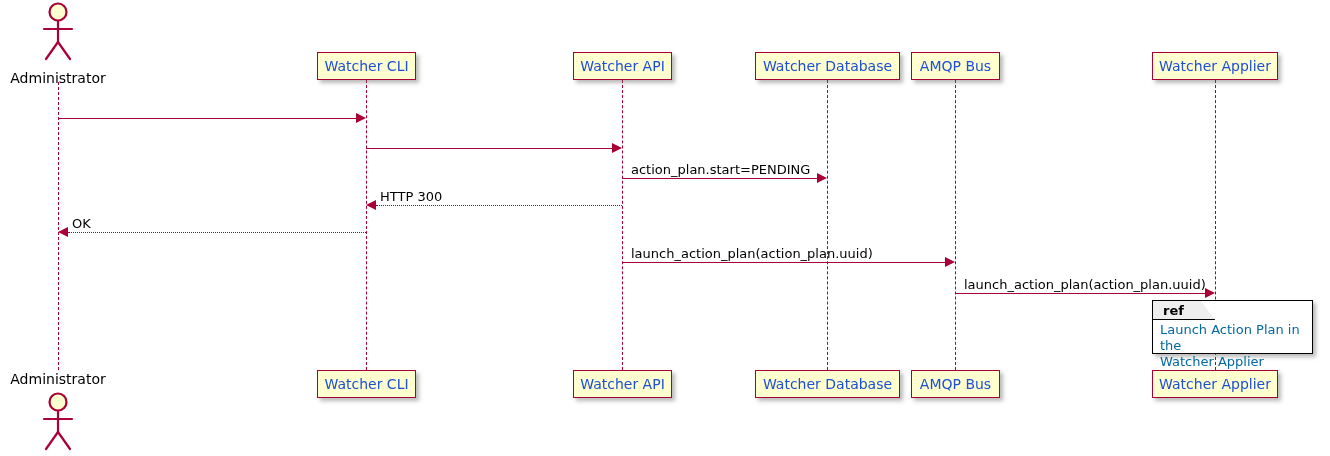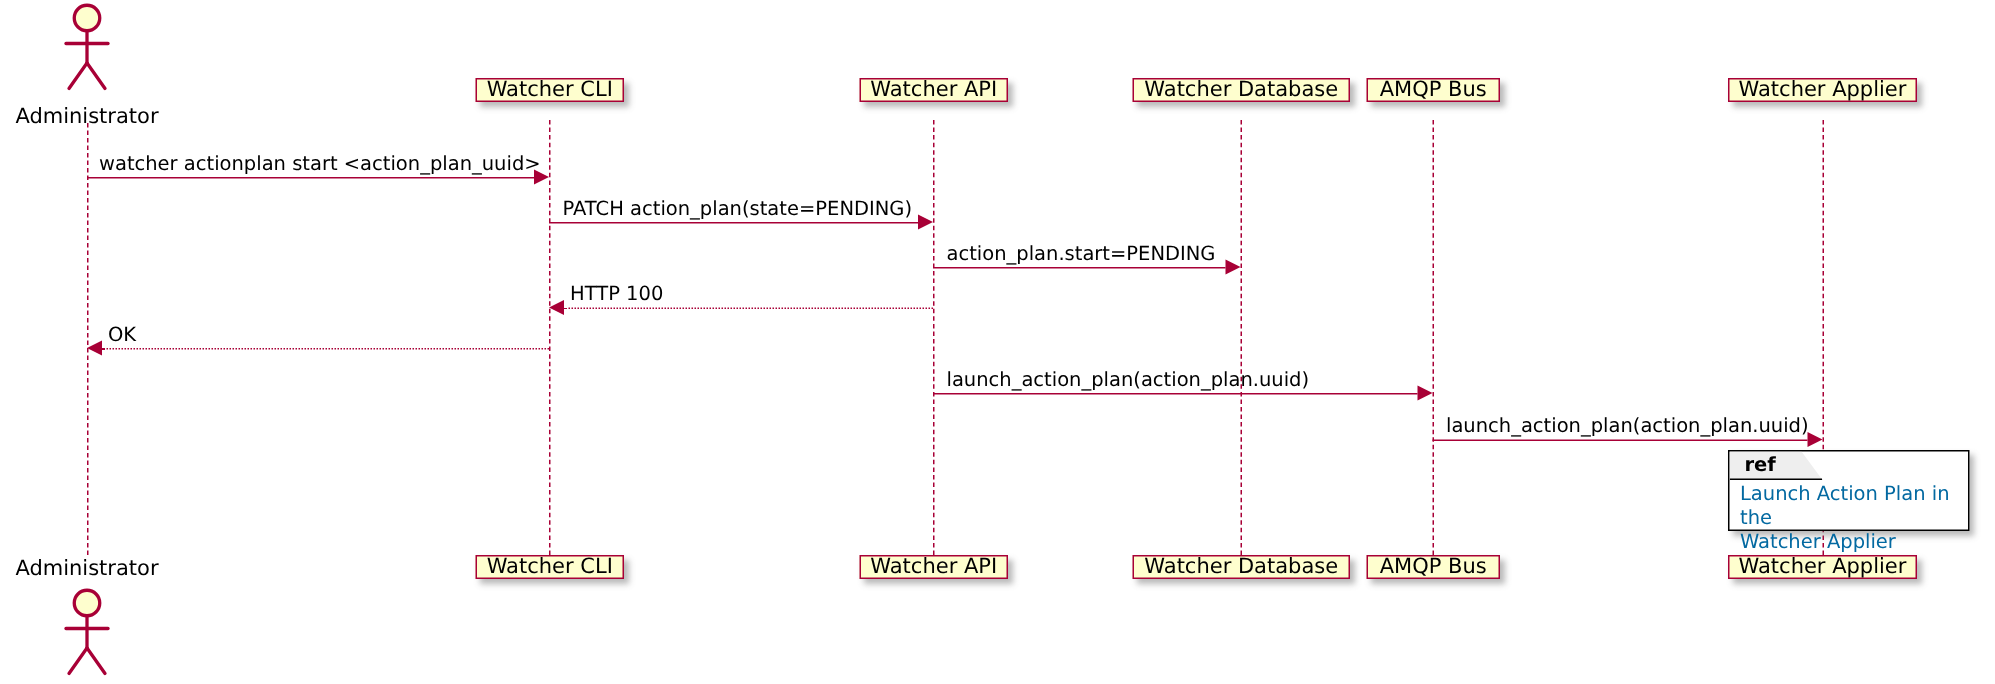--- a/index.html
+++ b/index.html
@@ -21,30 +21,30 @@
   .lifeline {
     position: absolute;
     width: 0;
     border-left: 1px dashed #A80036;
   }
   .participant {
     position: absolute;
     box-sizing: border-box;
     background: #FEFECE;
     border: 1.5px solid #A80036;
-    color: #000000;
+    color: #1d4ed8;
     font-size: 14px;
     line-height: 1;
     display: flex;
     align-items: center;
     justify-content: center;
     white-space: nowrap;
     box-shadow: 3px 3px 4px rgba(102, 102, 102, 0.45);
     padding: 0 9px;
-    height: 16px;
+    height: 28px;
   }
   .actor-label {
     position: absolute;
     font-size: 14px;
     color: #000000;
     white-space: nowrap;
     text-align: center;
   }
   .actor-fig {
     position: absolute;
@@ -159,33 +159,31 @@
   <div class="participant" style="left:1152px; top:52px; width:126px;">Watcher Applier</div>
 
   <div class="participant" style="left:317px; top:370px; width:99px;">Watcher CLI</div>
   <div class="participant" style="left:573px; top:370px; width:99px;">Watcher API</div>
   <div class="participant" style="left:755px; top:370px; width:145px;">Watcher Database</div>
   <div class="participant" style="left:911px; top:370px; width:89px;">AMQP Bus</div>
   <div class="participant" style="left:1152px; top:370px; width:126px;">Watcher Applier</div>
 
   <div class="msg-line" style="left:58px; top:118px; width:298px;"></div>
   <div class="arrowhead right" style="left:356px; top:113px;"></div>
-  <div class="msg-label" style="left:66px; top:103px;">watcher actionplan start &lt;action_plan_uuid&gt;</div>
 
   <div class="msg-line" style="left:366px; top:148px; width:246px;"></div>
   <div class="arrowhead right" style="left:612px; top:143px;"></div>
-  <div class="msg-label" style="left:375px; top:133px;">PATCH action_plan(state=PENDING)</div>
 
   <div class="msg-line" style="left:622px; top:178px; width:195px;"></div>
   <div class="arrowhead right" style="left:817px; top:173px;"></div>
   <div class="msg-label" style="left:631px; top:163px;">action_plan.start=PENDING</div>
 
   <div class="msg-line dotted" style="left:376px; top:205px; width:246px;"></div>
   <div class="arrowhead left" style="left:366px; top:200px;"></div>
-  <div class="msg-label" style="left:380px; top:190px;">HTTP 100</div>
+  <div class="msg-label" style="left:380px; top:190px;">HTTP 300</div>
 
   <div class="msg-line dotted" style="left:68px; top:232px; width:298px;"></div>
   <div class="arrowhead left" style="left:58px; top:227px;"></div>
   <div class="msg-label" style="left:72px; top:217px;">OK</div>
 
   <div class="msg-line" style="left:622px; top:262px; width:323px;"></div>
   <div class="arrowhead right" style="left:945px; top:257px;"></div>
   <div class="msg-label" style="left:631px; top:247px;">launch_action_plan(action_plan.uuid)</div>
 
   <div class="msg-line" style="left:955px; top:293px; width:250px;"></div>

